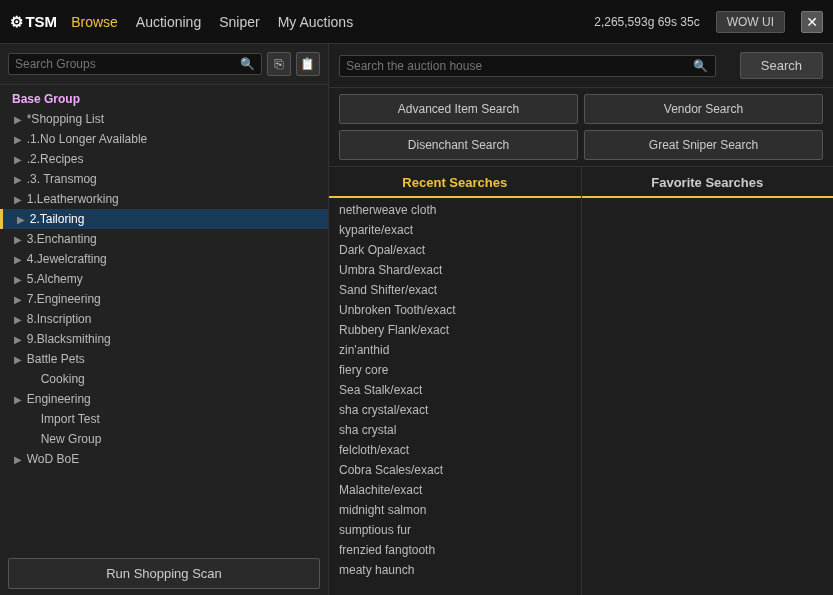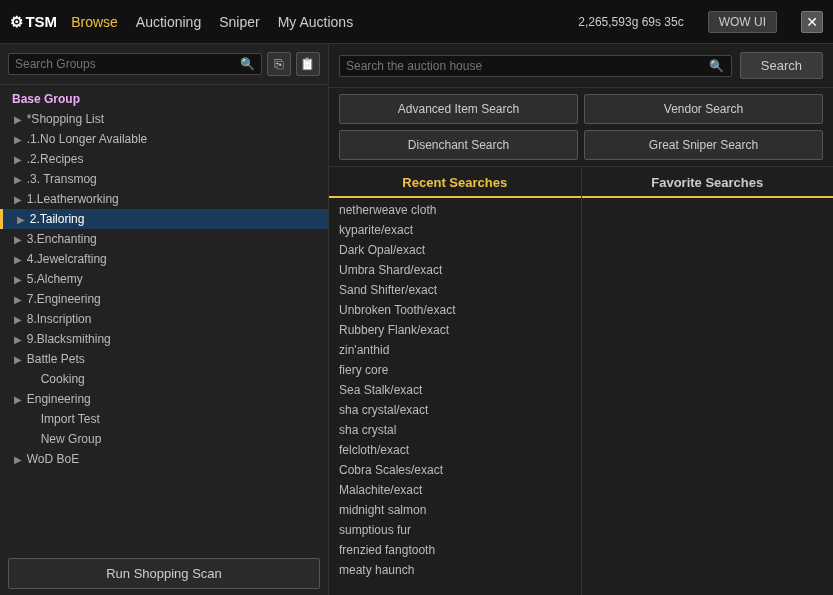--- a/index.html
+++ b/index.html
@@ -41,21 +41,21 @@
       cursor: pointer;
       font-size: 14px;
       padding: 4px 0;
     }
     .nav-link.active {
       color: #f0c040;
     }
     .title-bar-right {
       display: flex;
       align-items: center;
-      gap: 24px;
+      gap: 16px;
     }
     .gold-display {
       color: #ccc;
       font-size: 12px;
     }
     .wow-ui-btn {
       background: #3a3a3a;
       border: 1px solid #555;
       color: #ccc;
       padding: 3px 10px;
@@ -186,21 +186,21 @@
     .right-panel {
       flex: 1;
       background: #1e1e1e;
       display: flex;
       flex-direction: column;
     }
     .right-search-row {
       display: flex;
       align-items: center;
       padding: 8px 10px;
-      gap: 8px;
+      gap: 24px;
       border-bottom: 1px solid #333;
     }
     .right-search-wrap {
       flex: 1;
       display: flex;
       align-items: center;
       background: #111;
       border: 1px solid #444;
       border-radius: 2px;
       padding: 3px 6px;

